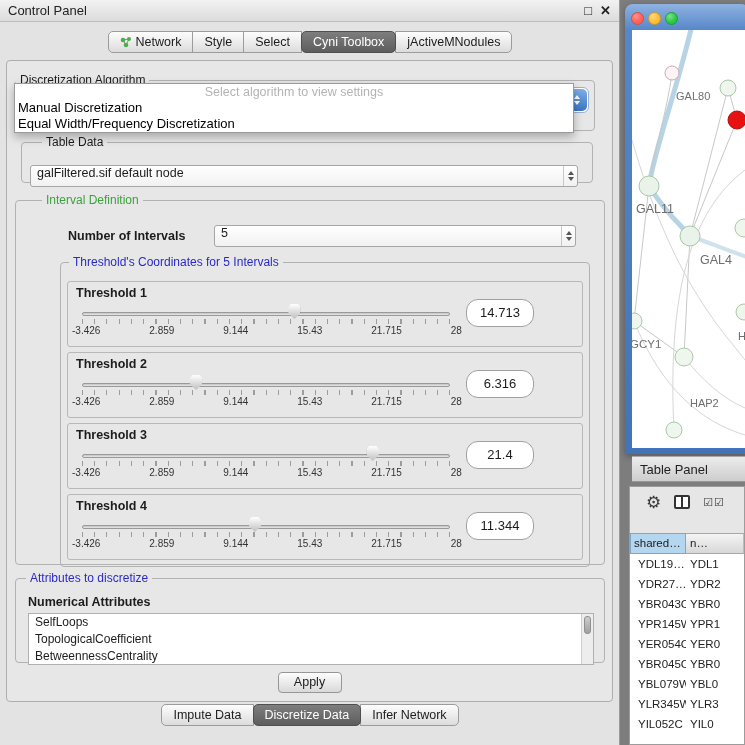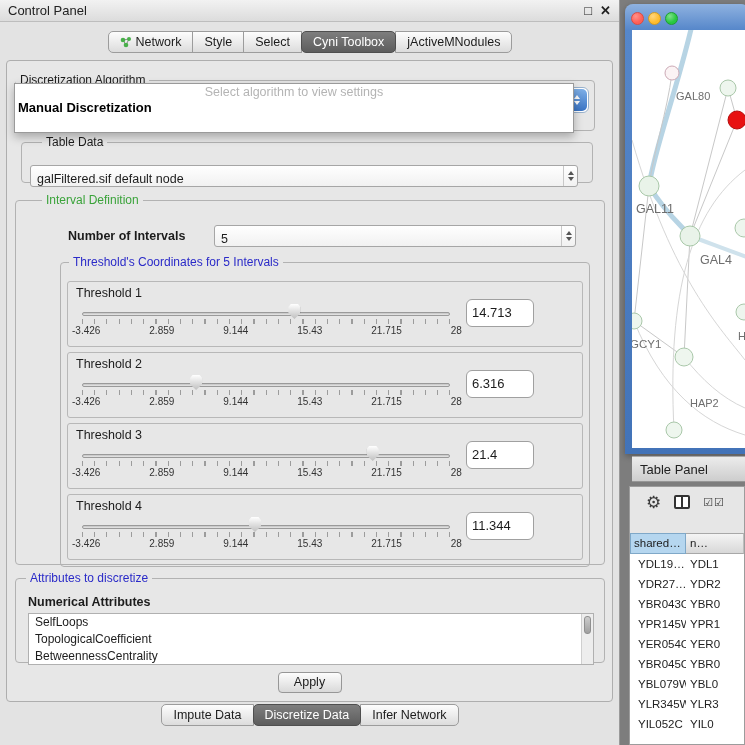--- a/index.html
+++ b/index.html
@@ -27,48 +27,48 @@
   
   .algo-group{left:8px;top:12px;width:580px;height:58px}
   .algo-group legend{}
   .combo-capsule{position:absolute;left:548px;top:26px;width:34px;height:26px;background:#fff;border:1px solid #9ab2cc;border-radius:6px;z-index:4;display:flex;justify-content:flex-end}
   .capsule-blue{width:20px;height:22px;margin:1px 1px 0 0;border-radius:5px;background:linear-gradient(#7fb0e8,#3a74c4);display:flex;flex-direction:column;align-items:center;justify-content:center;gap:2px}
   .tri-up-w{width:0;height:0;border-left:3px solid transparent;border-right:3px solid transparent;border-bottom:4px solid #fff}
   .tri-down-w{width:0;height:0;border-left:3px solid transparent;border-right:3px solid transparent;border-top:4px solid #fff}
   .algo-popup{position:absolute;left:7px;top:22px;width:560px;height:50px;background:#fff;border:1px solid #9a9a9a;box-shadow:0 4px 9px rgba(0,0,0,.28);z-index:5}
   .popup-placeholder{text-align:center;color:#b4b4b4;font-size:12.5px;height:15px;line-height:15px;margin-top:1px}
   .popup-option{font-size:13px;height:16px;line-height:16px;padding-left:3px;color:#000}
-  .popup-option.bold{font-weight:bold}
+  .popup-option.bold{font-weight:normal}
 
   
   .tabledata-group{left:14px;top:74px;width:572px;height:48px}
   .tabledata-group legend{margin-left:20px}
-  .combobox{position:absolute;background:linear-gradient(#ffffff,#f1f1f1);border:1px solid #a6a6a6;border-radius:3px;display:flex;align-items:flex-end}
+  .combobox{position:absolute;background:linear-gradient(#ffffff,#f1f1f1);border:1px solid #a6a6a6;border-radius:3px;display:flex;align-items:flex-start}
   .combobox .cb-text{flex:1;padding-left:6px;font-size:12.5px;white-space:nowrap;overflow:hidden}
   .cb-stepper{width:14px;display:flex;flex-direction:column;align-items:center;justify-content:center;gap:2px;border-left:1px solid #c8c8c8;align-self:stretch}
   .tri-up{width:0;height:0;border-left:3px solid transparent;border-right:3px solid transparent;border-bottom:4px solid #555}
   .tri-down{width:0;height:0;border-left:3px solid transparent;border-right:3px solid transparent;border-top:4px solid #555}
   .td-combo{left:8px;top:16px;width:548px;height:22px}
 
   
   .interval-group{left:8px;top:132px;width:590px;height:372px}
   .interval-group legend{margin-left:26px;color:#3aa33a}
   .num-label{position:absolute;left:52px;top:22px;font-weight:bold}
   .num-combo{left:198px;top:18px;width:362px;height:22px}
   .thresh-group{left:44px;top:48px;width:530px;height:312px}
   .thresh-group legend{margin-left:8px;color:#2a2ac8}
   .thresholds{position:absolute;left:6px;top:12px;right:6px}
   .threshold-block{position:relative;height:66px;border:1px solid #b8b8b8;border-radius:3px;margin-bottom:5px;background:transparent}
-  .th-label{position:absolute;left:8px;top:4px;font-weight:normal}
+  .th-label{position:absolute;left:8px;top:4px;font-weight:bold}
   .th-slider{position:absolute;left:14px;top:20px;width:368px;height:42px}
   .th-track{position:absolute;left:0;top:10px;width:100%;height:4px;background:linear-gradient(#c2c2c2,#e9e9e9);border:1px solid #9a9a9a;border-radius:2px}
   .th-thumb{position:absolute;top:2px;width:12px;height:15px;background:linear-gradient(#ffffff,#bfbfbf);clip-path:polygon(50% 100%,0% 62%,0% 20%,20% 0%,80% 0%,100% 20%,100% 62%);filter:drop-shadow(0 1px 1px rgba(0,0,0,.45))}
   .th-ticks{position:absolute;left:0;top:17px;width:100%;height:5px;background:repeating-linear-gradient(90deg,#9c9c9c 0 1px,transparent 1px 12.25px)}
   .th-scale{position:absolute;left:-10px;top:23px;width:390px;display:flex;justify-content:space-between;font-size:10px;color:#333}
-  .th-value{position:absolute;left:398px;top:17px;width:68px;height:28px;line-height:26px;background:#fff;border:1px solid #a0a0a0;border-radius:6px;font-size:13px;text-align:left;padding:0 5px}
+  .th-value{position:absolute;left:398px;top:17px;width:68px;height:28px;line-height:26px;background:#fff;border:1px solid #a0a0a0;border-radius:12px;font-size:13px;text-align:center;padding:0 5px}
 
   
   .attr-group{left:8px;top:510px;width:590px;height:92px}
   .attr-group legend{margin-left:10px;color:#2a2ac8}
   .attr-label{position:absolute;left:12px;top:10px;font-weight:bold}
   .attr-list{position:absolute;left:12px;top:28px;width:566px;height:52px;background:#fff;border:1px solid #b0b0b0;overflow:hidden}
   .attr-item{font-size:12px;height:17px;line-height:17px;padding-left:6px}
   .attr-scrollbar{position:absolute;right:0;top:0;width:12px;height:100%;background:#ededed;border-left:1px solid #cfcfcf}
   .attr-scroll-thumb{position:absolute;left:2px;top:2px;width:7px;height:18px;border-radius:3px;background:linear-gradient(#cdcdcd,#9f9f9f);border:1px solid #8f8f8f}
 
@@ -149,20 +149,21 @@
     <div class="combo-capsule">
       <div class="capsule-blue">
         <div class="tri-up-w"></div>
           <div class="tri-down-w"></div>
       </div>
     </div>
 
     <div class="algo-popup">
       <div class="popup-placeholder">Select algorithm to view settings</div>
       <div class="popup-option bold">Manual Discretization</div>
+      <div class="popup-option">Equal Width/Frequency Discretization</div>
     </div>
 
     <fieldset class="tabledata-group">
       <legend>Table Data</legend>
       <div class="combobox td-combo">
         <span class="cb-text">galFiltered.sif default node</span>
         <span class="cb-stepper">
             <span class="tri-up"></span>
             <span class="tri-down"></span>
           </span>

